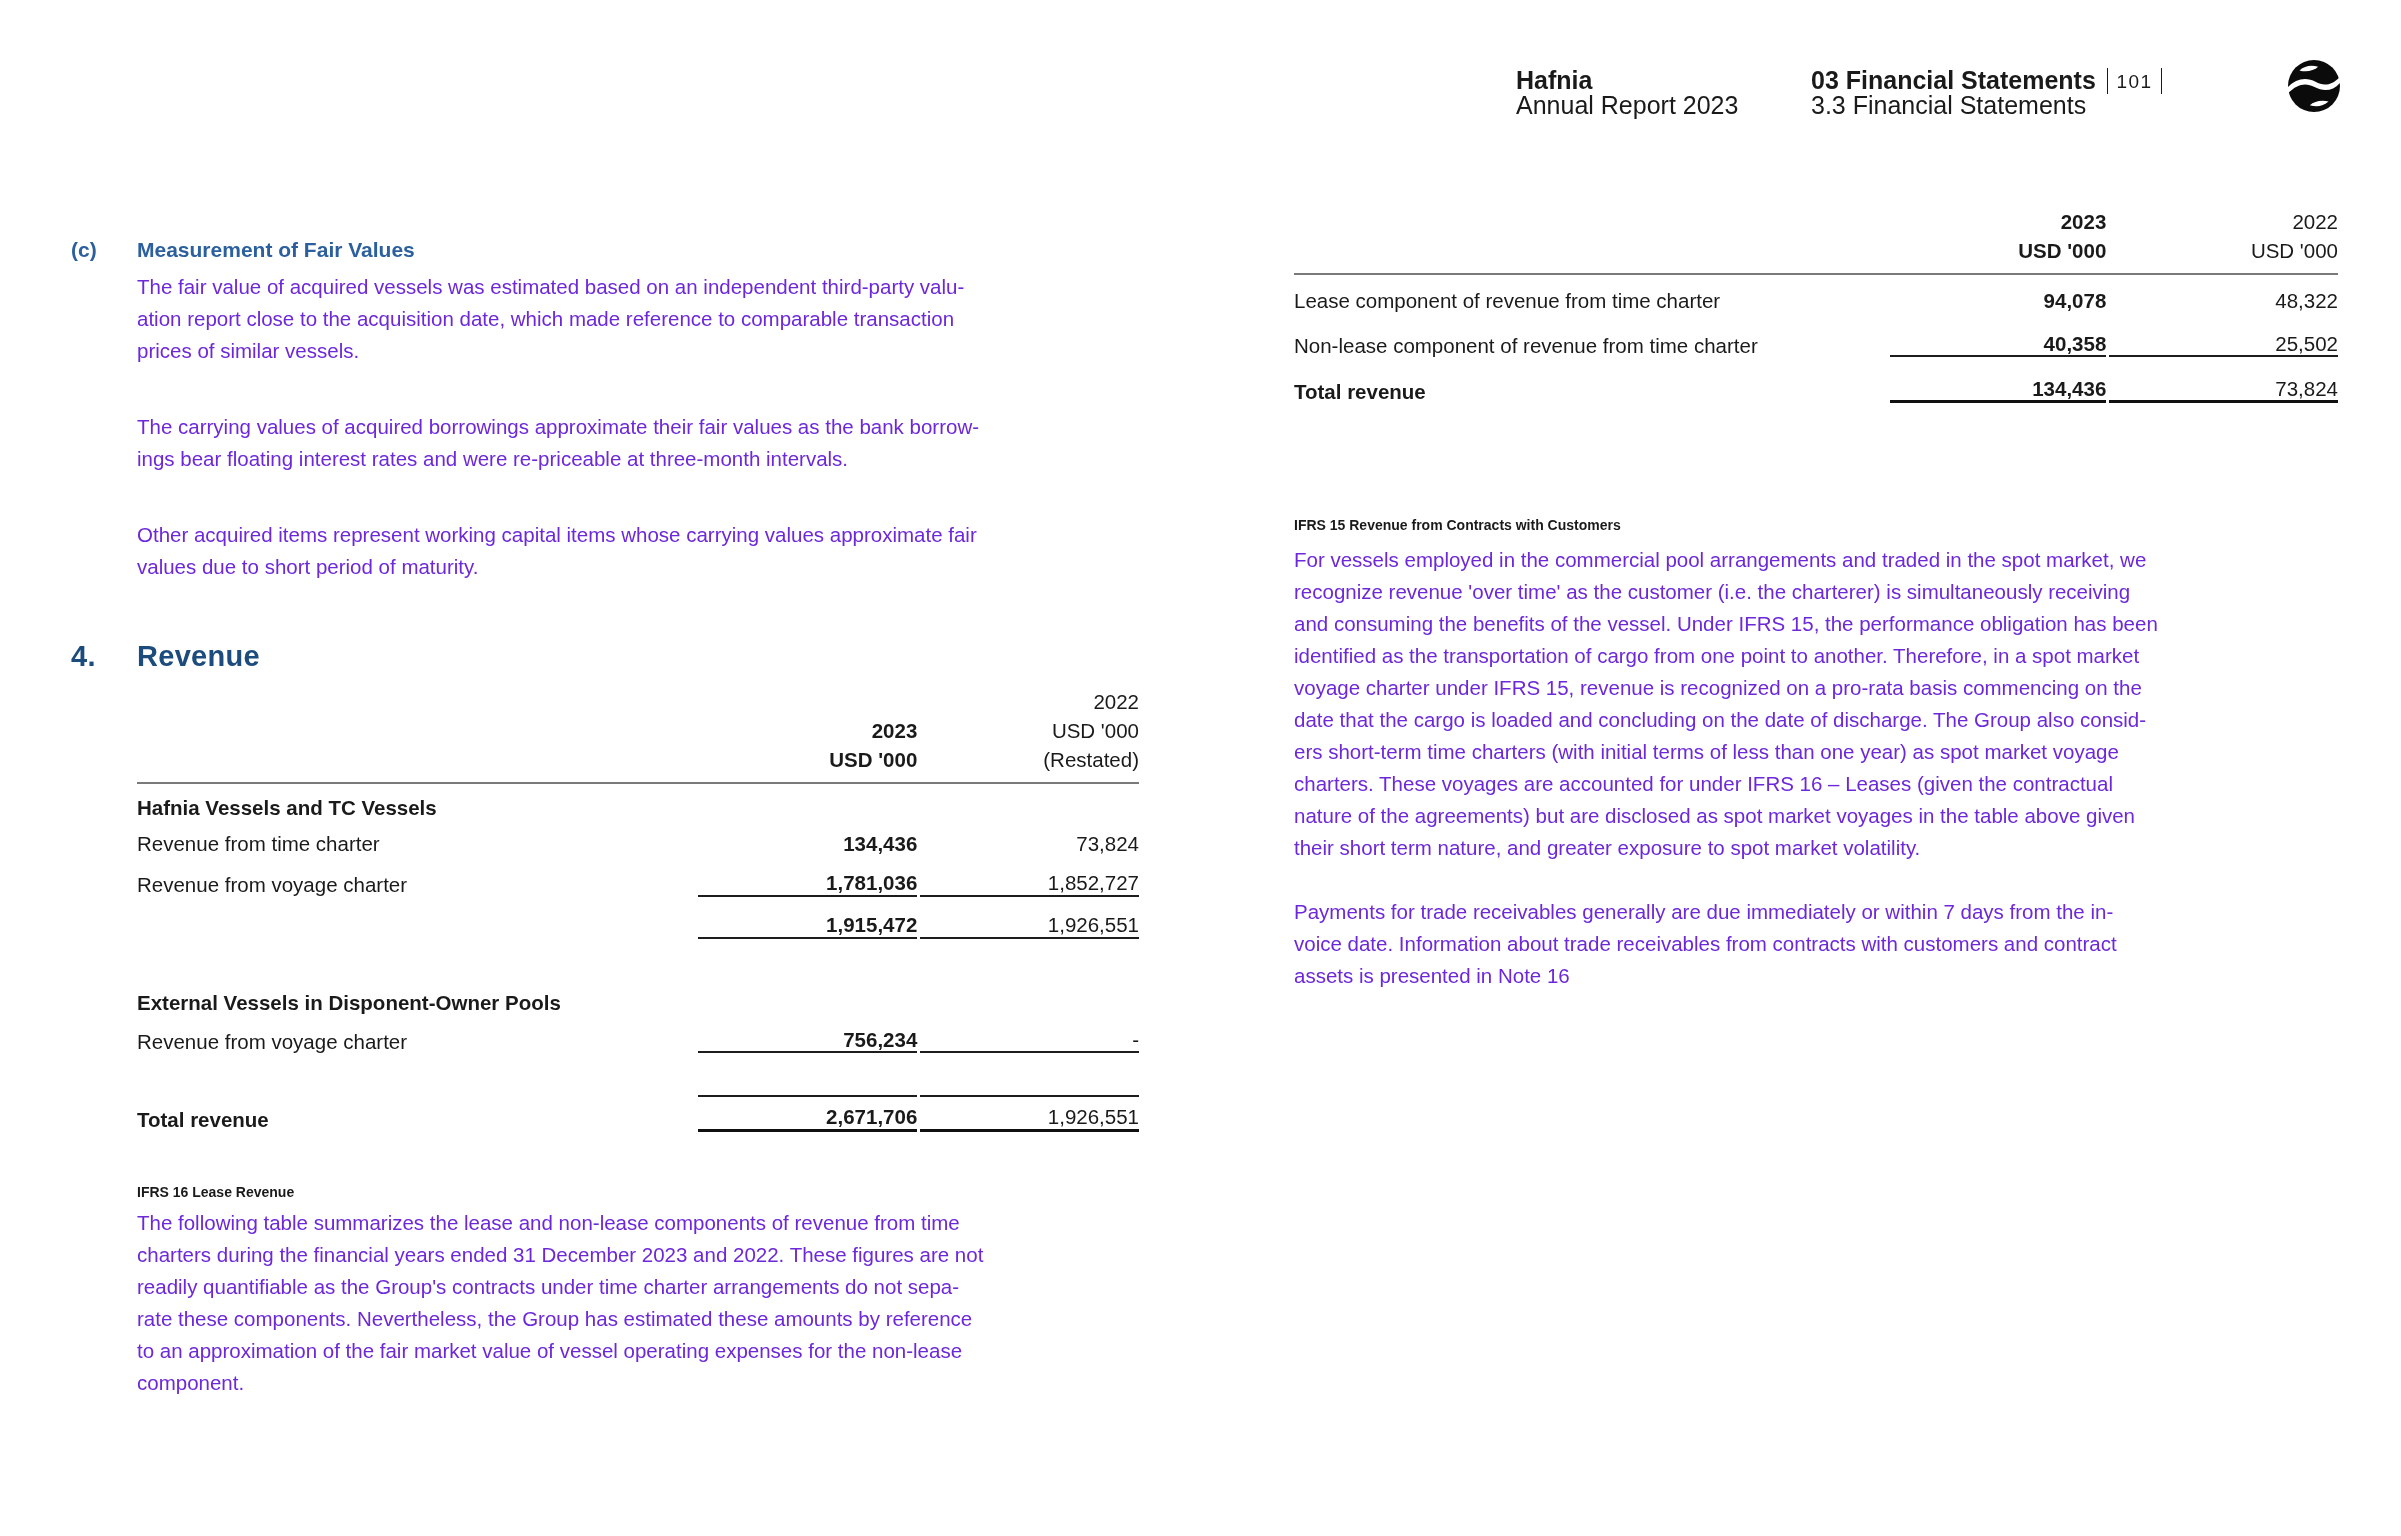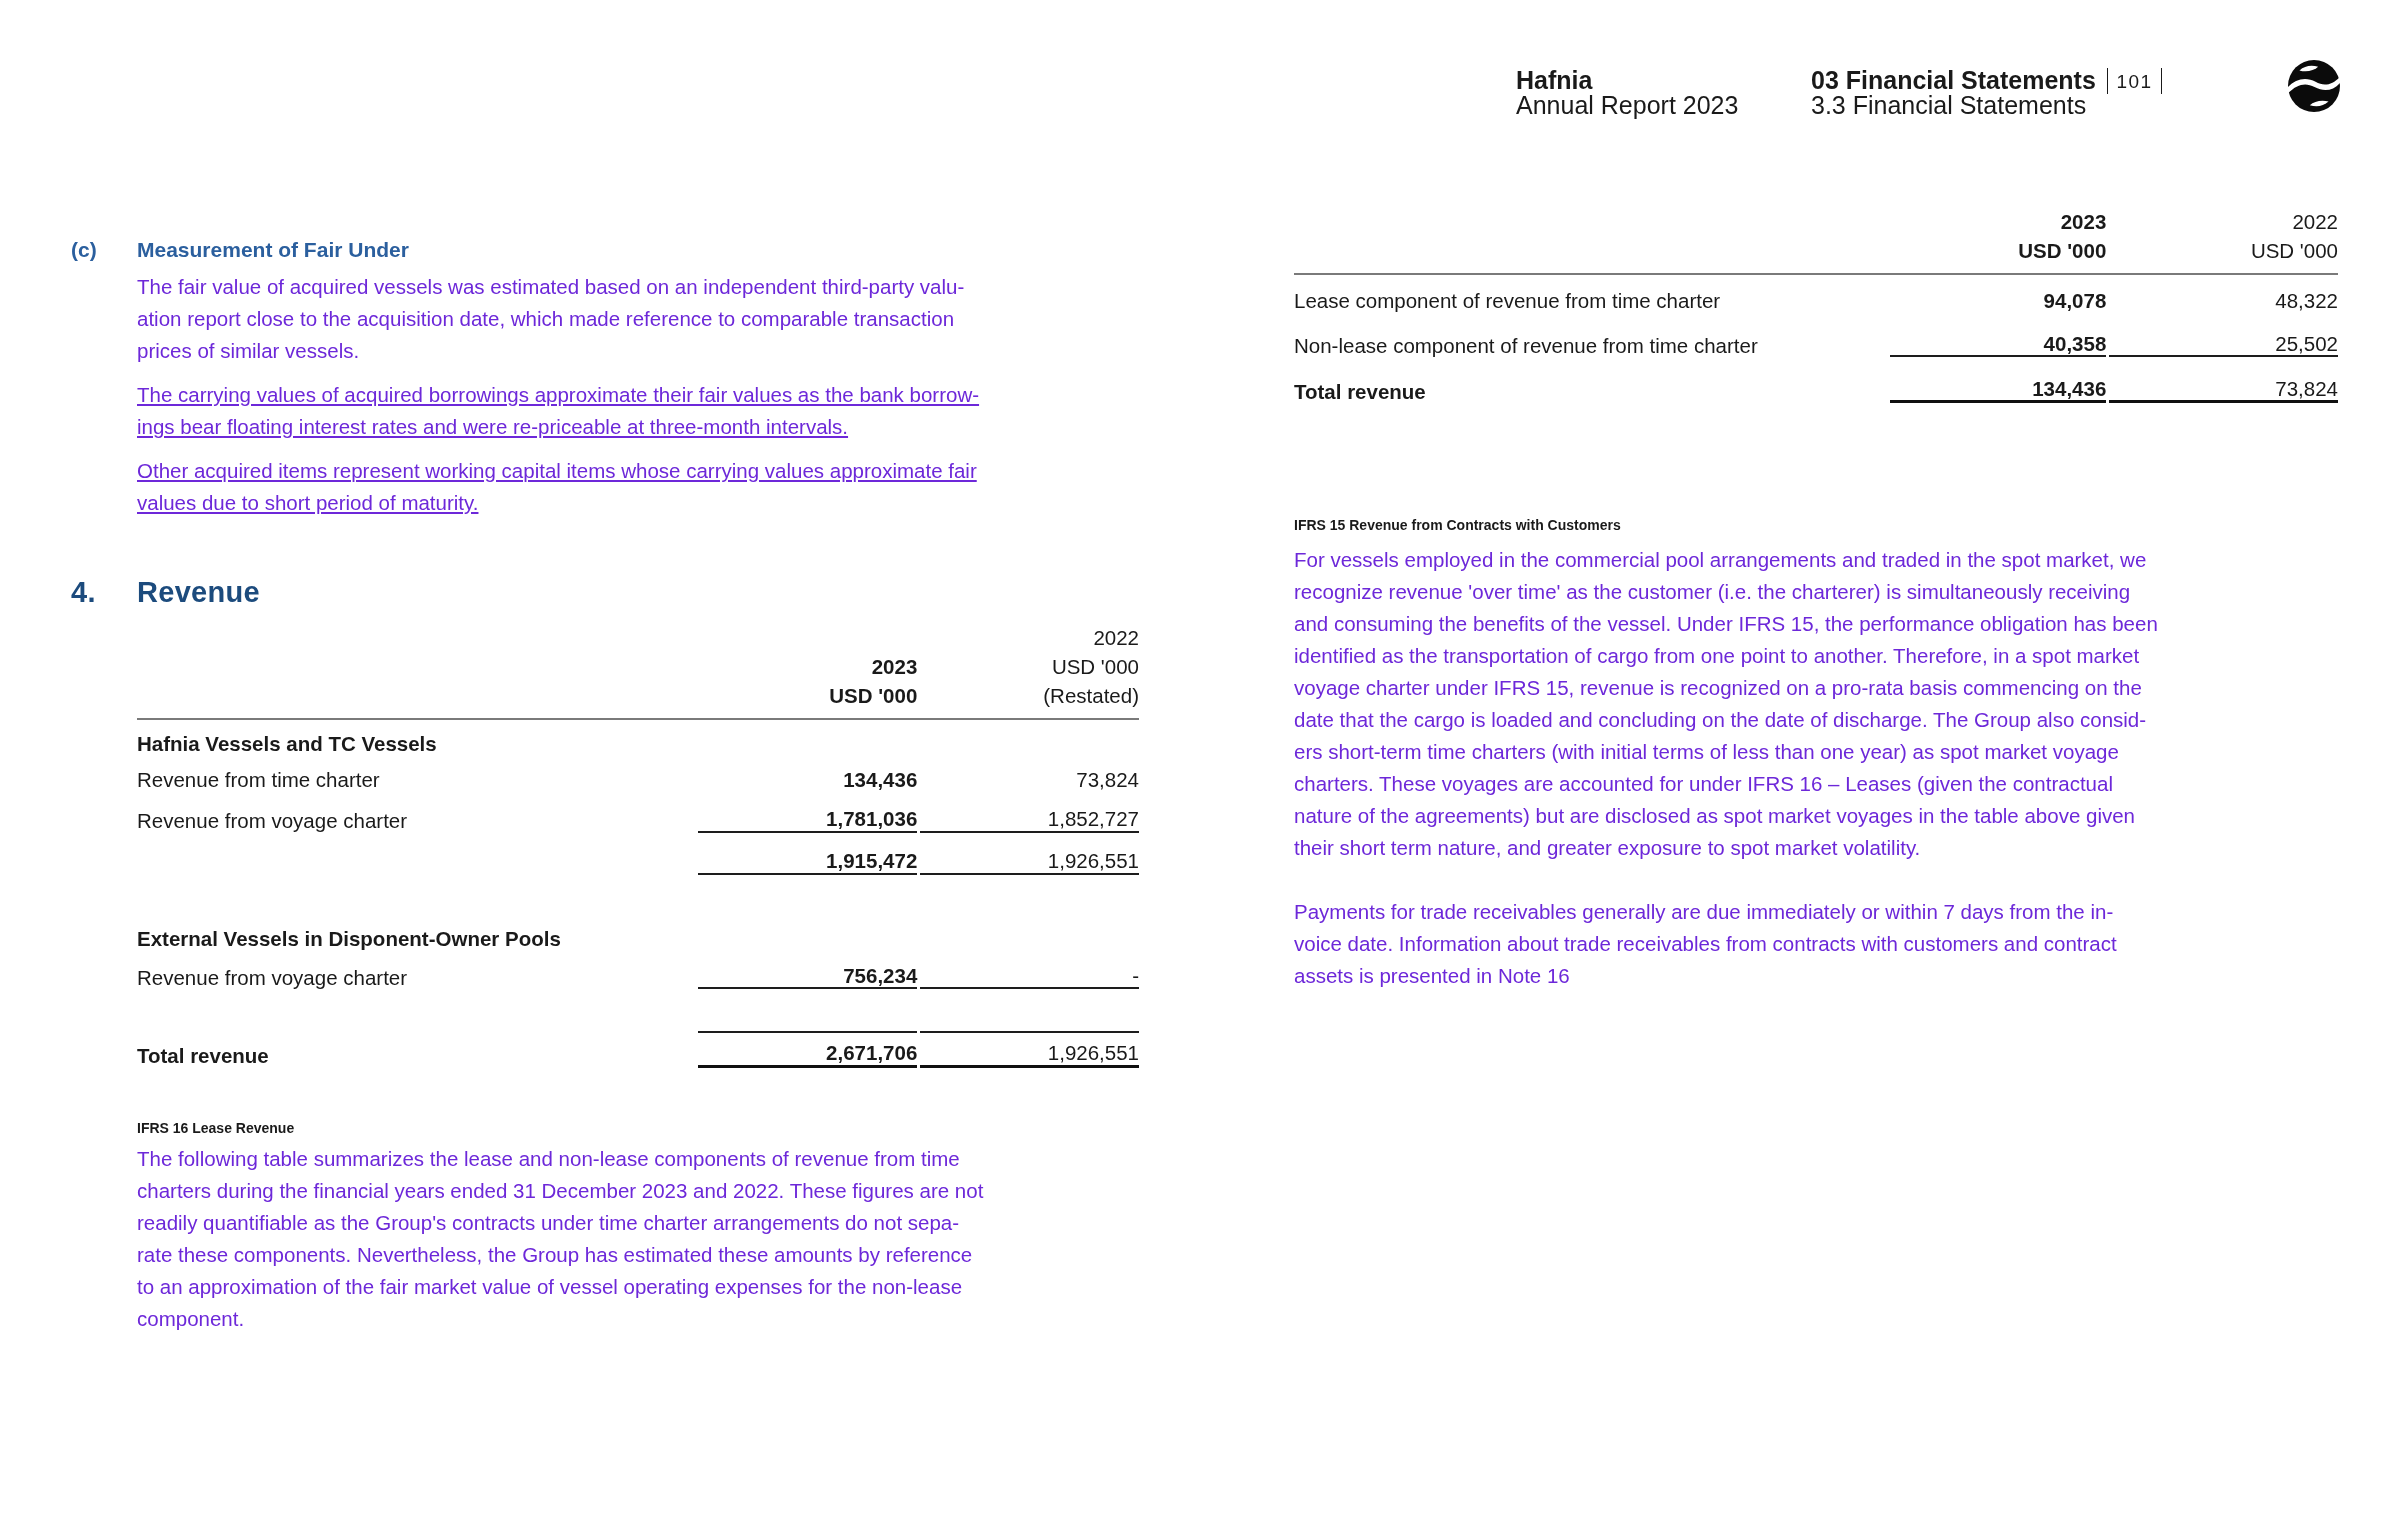--- a/index.html
+++ b/index.html
@@ -28,21 +28,21 @@
 
   
   .col-left  { position:absolute; left:71px;  top:236px; width:1068px; }
   .col-right { position:absolute; left:1294px; top:205px; width:1044px; }
 
   
   .body-p { font-size:20.5px; line-height:32px; white-space:pre-line; color:#6d28d9; }
   .fair-head { display:grid; grid-template-columns:66px 1fr; }
   .fair-head .mk, .fair-head .tt { font-weight:bold; font-size:21px; color:#2b5f9e; line-height:27px; }
   .fair-body { margin-left:66px; }
-  .fair-body .body-p + .body-p { margin-top:12px;text-decoration:underline; }
+  .fair-body .body-p + .body-p { margin-top:44px; }
   .fair-body .body-p:first-child { margin-top:8.2px; }
 
   .sec-head { display:grid; grid-template-columns:66px 1fr; margin-top:55px; }
   .sec-head .no, .sec-head .tt { font-weight:bold; font-size:29px; line-height:36px; color:#1c4b7d; letter-spacing:0.3px; }
 
   .sub-head { font-weight:bold; font-size:14px; line-height:27px; }
 
   
   .tbl { margin-left:66px; margin-top:13.7px; }
   .tbl-r { margin-top:3.4px; }
@@ -96,21 +96,21 @@
       <path d="M0,64 C18,46 34,43 51,52 C70,62 86,59 100,44 L100,32 C84,49 69,51 53,42 C35,32 15,36 0,52 Z" fill="#ffffff"></path>
       <path d="M22,20 C32,11 45,9 58,13 C50,21 34,24 22,20 Z" fill="#ffffff"></path>
       <path d="M78,80 C68,89 55,91 42,87 C50,79 66,76 78,80 Z" fill="#ffffff"></path>
     </svg>
   </div>
 
   <div class="col-left">
 
     <div class="fair-head">
       <span class="mk">(c)</span>
-      <span class="tt">Measurement of Fair Under</span>
+      <span class="tt">Measurement of Fair Values</span>
     </div>
     <div class="fair-body">
       <p class="body-p">The fair value of acquired vessels was estimated based on an independent third-party valu-
 ation report close to the acquisition date, which made reference to comparable transaction
 prices of similar vessels.</p>
       <p class="body-p">The carrying values of acquired borrowings approximate their fair values as the bank borrow-
 ings bear floating interest rates and were re-priceable at three-month intervals.</p>
       <p class="body-p">Other acquired items represent working capital items whose carrying values approximate fair
 values due to short period of maturity.</p>
     </div>

